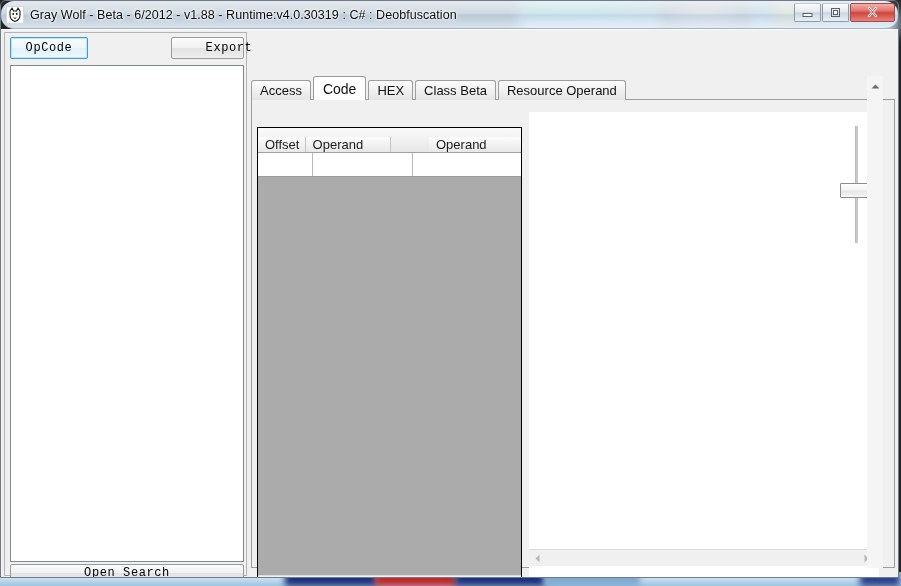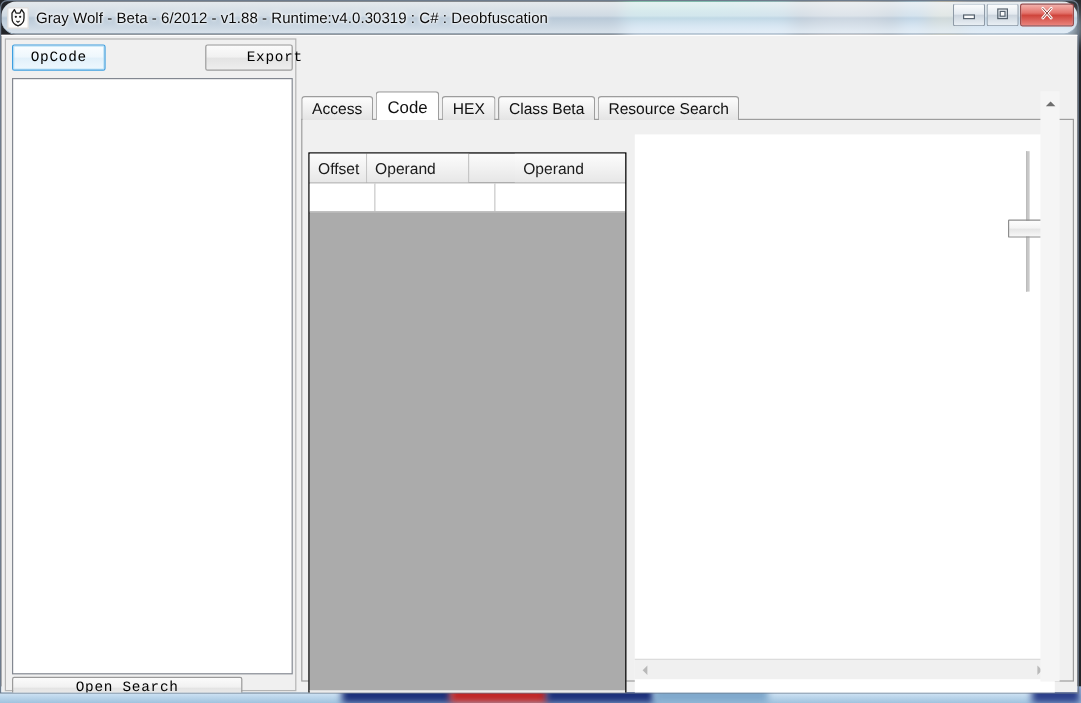--- a/index.html
+++ b/index.html
@@ -173,21 +173,21 @@
   #btn-export { left: 166px; top: 4px;  width: 73px;  height: 22px; padding-left: 43px; }
   #left-list {
     position: absolute;
     left: 5px; top: 32px;
     width: 234px; height: 497px;
     background: #ffffff;
     border: 1px solid #828790;
     box-sizing: border-box;
     overflow: hidden;
   }
-  #btn-open-search { left: 5px;   top: 531px; width: 192px; height: 18px; }
+  #btn-open-search { left: 5px;   top: 531px; width: 234px; height: 18px; }
 
   
   #tabctl {
     position: absolute;
     left: 250px; top: 46px;
     width: 644px; height: 492px;
   }
   #tabstrip {
     position: absolute;
     left: 0; top: 0;
@@ -240,20 +240,21 @@
     border: 1px solid #000000;
     box-sizing: border-box;
     overflow: hidden;
   }
   #grid-header {
     display: flex;
     height: 25px;
     background: linear-gradient(180deg, #fbfbfb 0%, #f1f1f1 50%, #e6e6e6 100%);
     border-bottom: 1px solid #a0a0a0;
     box-sizing: border-box;
+    align-items: flex-end;
   }
   .gh {
     font-size: 13px;
     color: #1b1b1b;
     display: flex;
     align-items: center;
     padding-left: 7px;
     border-right: 1px solid #c6c6c6;
     box-sizing: border-box;
     background: linear-gradient(180deg, #fcfcfc 0%, #f2f2f2 50%, #e7e7e7 100%);
@@ -424,21 +425,21 @@
 
     </div>
 
     <div id="tabctl">
 
       <div id="tabstrip">
         <div class="tab">Access</div>
         <div class="tab selected">Code</div>
         <div class="tab">HEX</div>
         <div class="tab">Class Beta</div>
-        <div class="tab">Resource Search</div>
+        <div class="tab">Resource Operand</div>
       </div>
 
       <div id="tabpage">
 
         <div id="code-white"></div>
 
         <div id="grid">
           <div id="grid-header">
             <div class="gh" style="width:55px;">Offset</div>
             <div class="gh" style="width:100px;">Operand</div>

